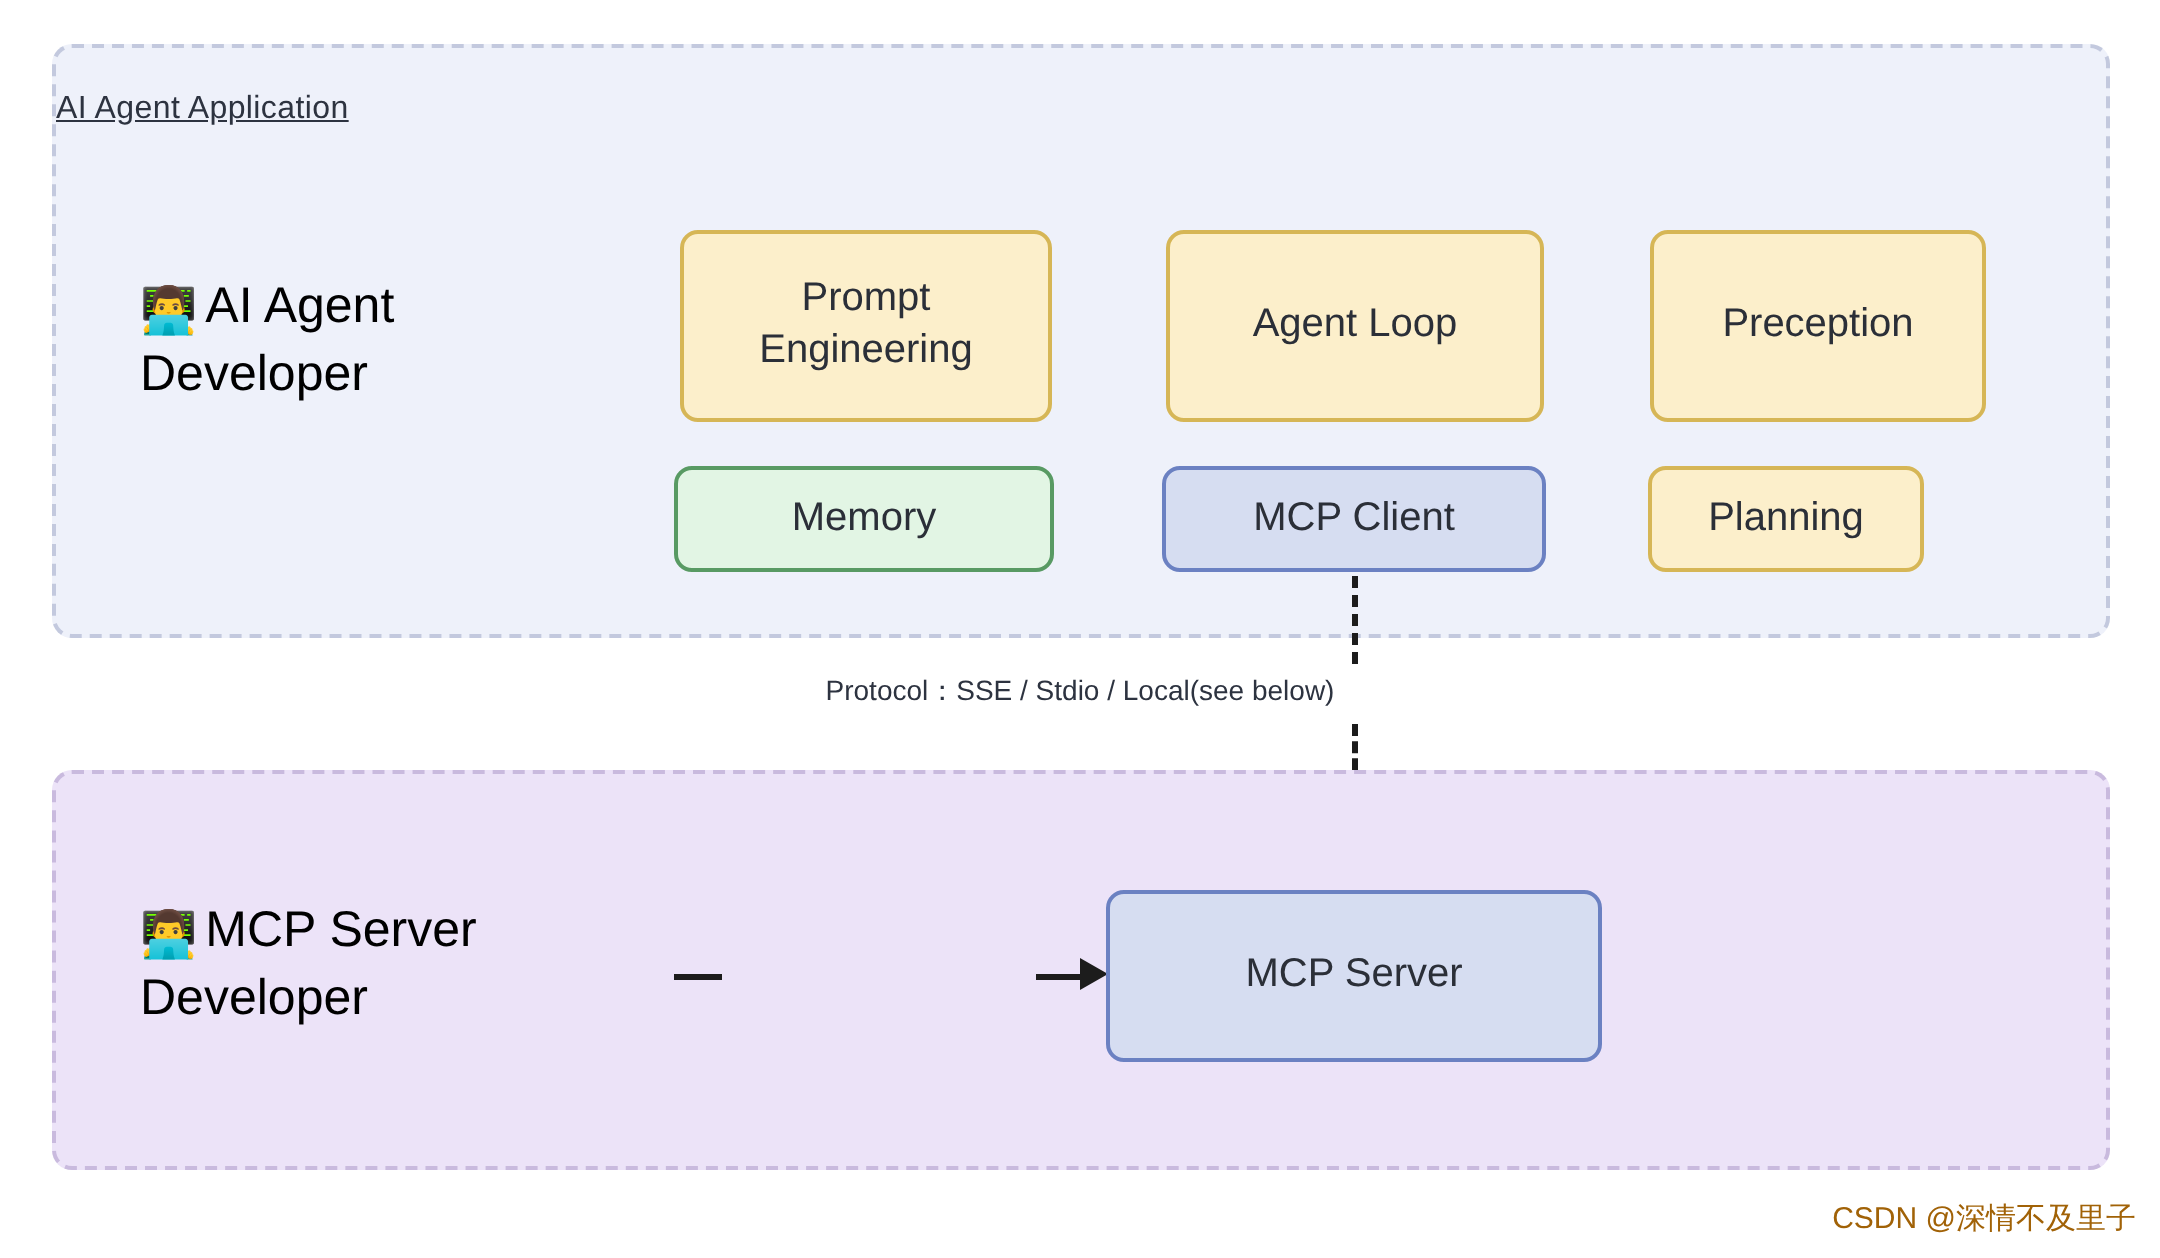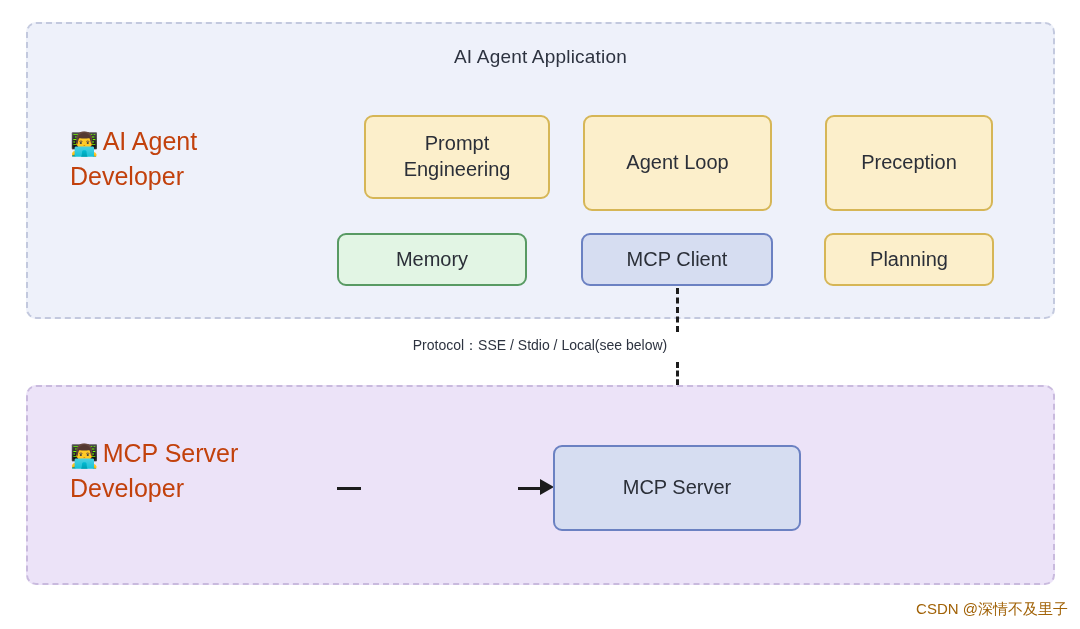--- a/index.html
+++ b/index.html
@@ -41,33 +41,35 @@
     background: #ece3f8;
     border: 2px dashed #c9bade;
   }
 
   
   #agent-panel-title {
     position: absolute;
     left: 0;
     top: 22px;
     width: 100%;
-    text-align: center;
-    font-size: 19px;
+    text-align: left;
+    font-size: 16px;
     color: #2d3340;
     letter-spacing: .2px;
+    text-decoration: underline;
   }
 
   
   .role-label {
     position: absolute;
     font-size: 25px;
     line-height: 1.35;
-    color: #c2410c;
+    color: #000000;
     white-space: nowrap;
+    margin-top: 12px;
   }
   .role-label .emoji {
     font-size: 23px;
     margin-right: 4px;
     vertical-align: -2px;
   }
   #agent-role {
     left: 70px;
     top: 125px;
   }
@@ -97,27 +99,27 @@
   .node.green {
     background: #e2f5e4;
     border: 2px solid #589a63;
   }
   .node.blue {
     background: #d6ddf1;
     border: 2px solid #6b81c2;
   }
 
   
-  #node-prompt-engineering { left: 340px; top: 115px; width: 186px; height: 84px; margin-left: 24px; }
+  #node-prompt-engineering { left: 340px; top: 115px; width: 186px; height: 96px; }
   #node-agent-loop         { left: 583px; top: 115px; width: 189px; height: 96px; }
   #node-preception         { left: 825px; top: 115px; width: 168px; height: 96px; }
   
   #node-memory             { left: 337px; top: 233px; width: 190px; height: 53px; }
   #node-mcp-client         { left: 581px; top: 233px; width: 192px; height: 53px; }
-  #node-planning           { left: 824px; top: 233px; width: 170px; height: 53px; }
+  #node-planning           { left: 824px; top: 233px; width: 138px; height: 53px; }
   
   #node-mcp-server         { left: 553px; top: 445px; width: 248px; height: 86px; flex-direction: column; }
 
   
   #protocol-caption {
     position: absolute;
     left: 0;
     top: 337px;
     width: 100%;
     text-align: center;

